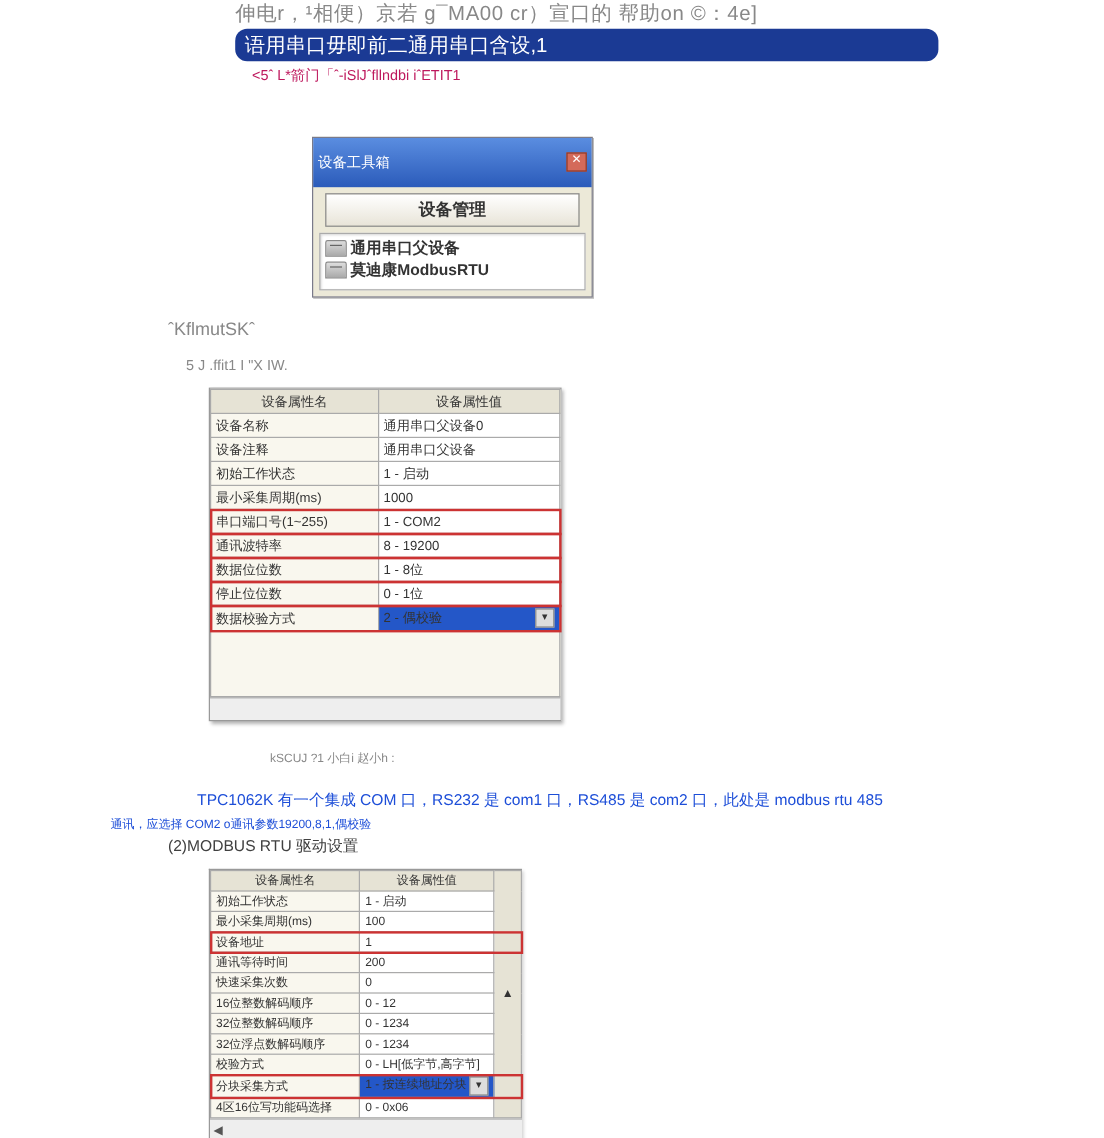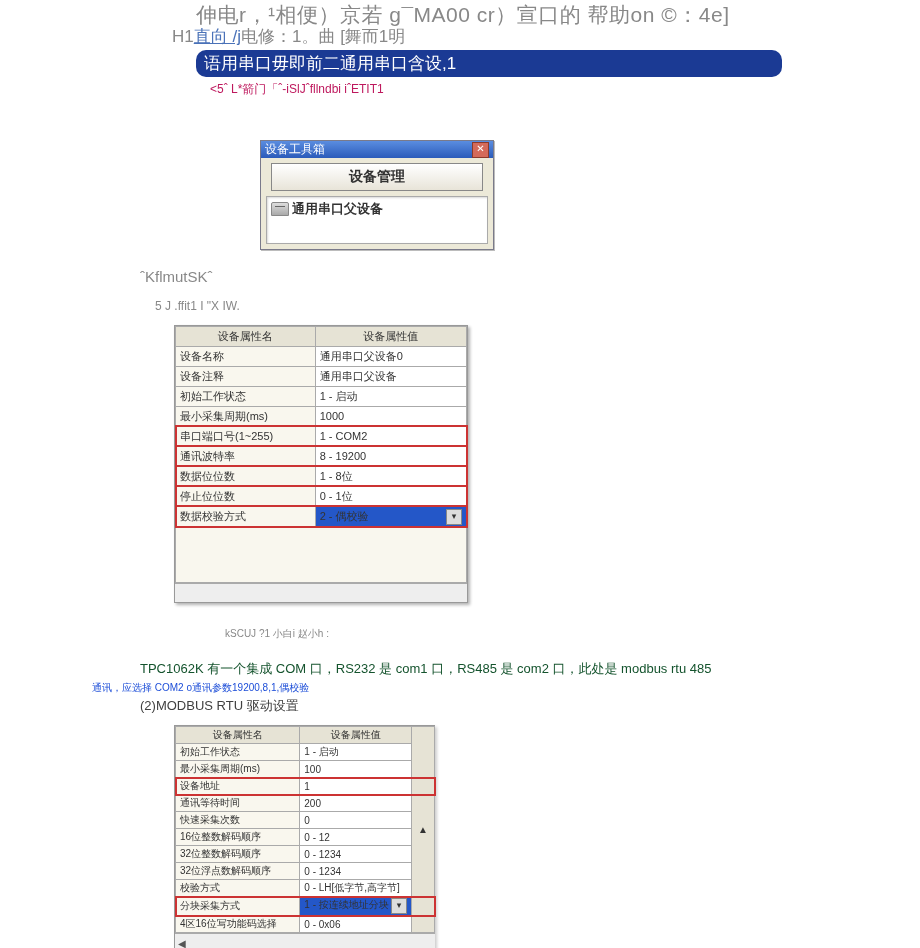--- a/index.html
+++ b/index.html
@@ -15,21 +15,21 @@
       position: relative;
       width: 920px;
       padding-top: 2px;
     }
     .header-text {
       position: relative;
       margin-left: 196px;
       line-height: 1.2;
     }
     .line1 {
-      font-size: 21px;
+      font-size: 17px;
       color: #888;
       letter-spacing: 0.5px;
     }
     .line2 {
       font-size: 17px;
       color: #888;
       margin-top: 0px;
       margin-left: -24px;
     }
     .blue-link { color: #4a72b8; text-decoration: underline; }
@@ -59,24 +59,24 @@
       margin-top: 42px;
       width: 232px;
       border: 1px solid #7a7a8a;
       background: #ece9d8;
       box-shadow: 1px 1px 0 #bcbcbc;
     }
     .toolbox-titlebar {
       background: linear-gradient(to bottom, #5a8de0, #2b5bba);
       color: #fff;
       font-size: 12px;
-      padding: 0 4px;
+      padding: 12px 4px;
       display: flex;
       justify-content: space-between;
-      align-items: flex-end;
+      align-items: flex-start;
     }
     .tb-close {
       width: 15px; height: 14px;
       background: #d46a5a;
       border: 1px solid #8b3a2b;
       color: #fff;
       font-size: 10px;
       text-align: center;
       line-height: 12px;
     }
@@ -182,25 +182,26 @@
       background: #eee;
     }
     .caption {
       font-size: 10px;
       color: #888;
       margin-left: 225px;
       margin-top: 24px;
     }
     .body-text {
       font-size: 13px;
-      color: #14532d;
+      color: #1d4ed8;
       margin-left: 140px;
       margin-top: 18px;
       width: 620px;
       line-height: 1.6;
+      text-align: center;
     }
     .body-text2 {
       font-size: 10px;
       color: #1d4ed8;
       margin-left: 92px;
       margin-top: 2px;
       width: 620px;
     }
     .section-title {
       font-size: 13px;
@@ -236,39 +237,40 @@
     .prop-table2-wrap td:first-child { width: 48%; background: #f9f7ee; }
     .scrollbar-col { width: 14px; background: #eee; border-left: 1px solid #aaa; }
   </style>
 </head>
 <body>
 
 <div class="page">
 
   <div class="header-text">
     <div class="line1">伸电r，¹相便）京若 g¯MA00 cr）宣口的 帮助on ©：4e]</div>
-    <div class="line2">
-      <span class="gray-txt">H1</span><span class="blue-link">直向 /j</span><span class="gray-txt">电修：1。曲  [舞而1明</span>
-    </div>
   </div>
 
   <div class="blue-banner">语用串口毋即前二通用串口含设,1</div>
   <div class="sub-note">&lt;5ˆ L*箭门「ˆ-iSlJˆfllndbi iˆETIT1</div>
 
   <div class="toolbox">
     <div class="toolbox-titlebar">
       <span>设备工具箱</span>
       <span class="tb-close">✕</span>
     </div>
     <div class="toolbox-button">设备管理</div>
     <div class="toolbox-list">
       <div class="toolbox-item">
         <span class="ico"></span>
         <span>通用串口父设备</span>
       </div>
+      <div class="toolbox-item">
+        <span class="ico"></span>
+        <span>莫迪康ModbusRTU</span>
+      </div>
     </div>
   </div>
 
   <div class="code-gray">ˆKflmutSKˆ</div>
   <div class="code-gray2">5 J .ffit1 I "X IW.</div>
 
   <div class="prop-table-wrap">
     <table class="prop-table">
       <tbody>
           <tr>

